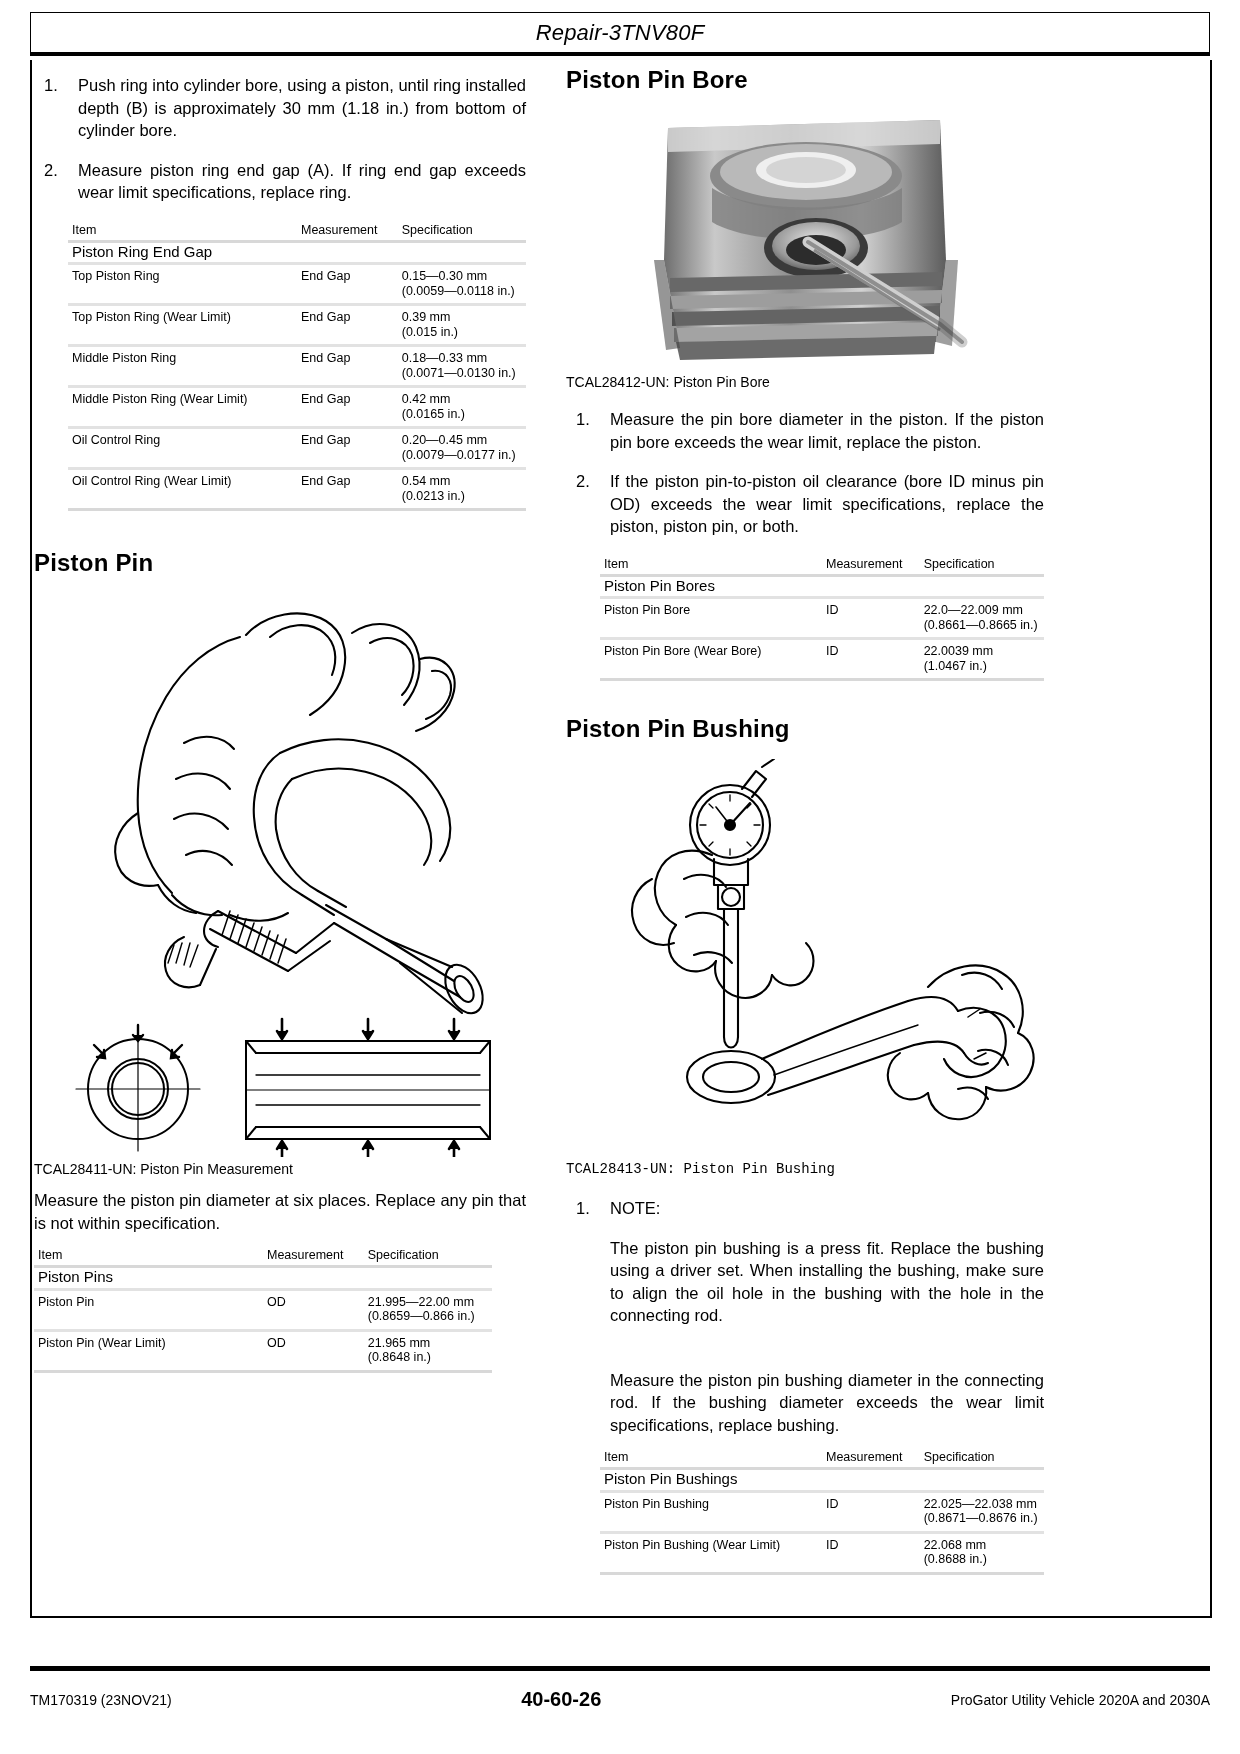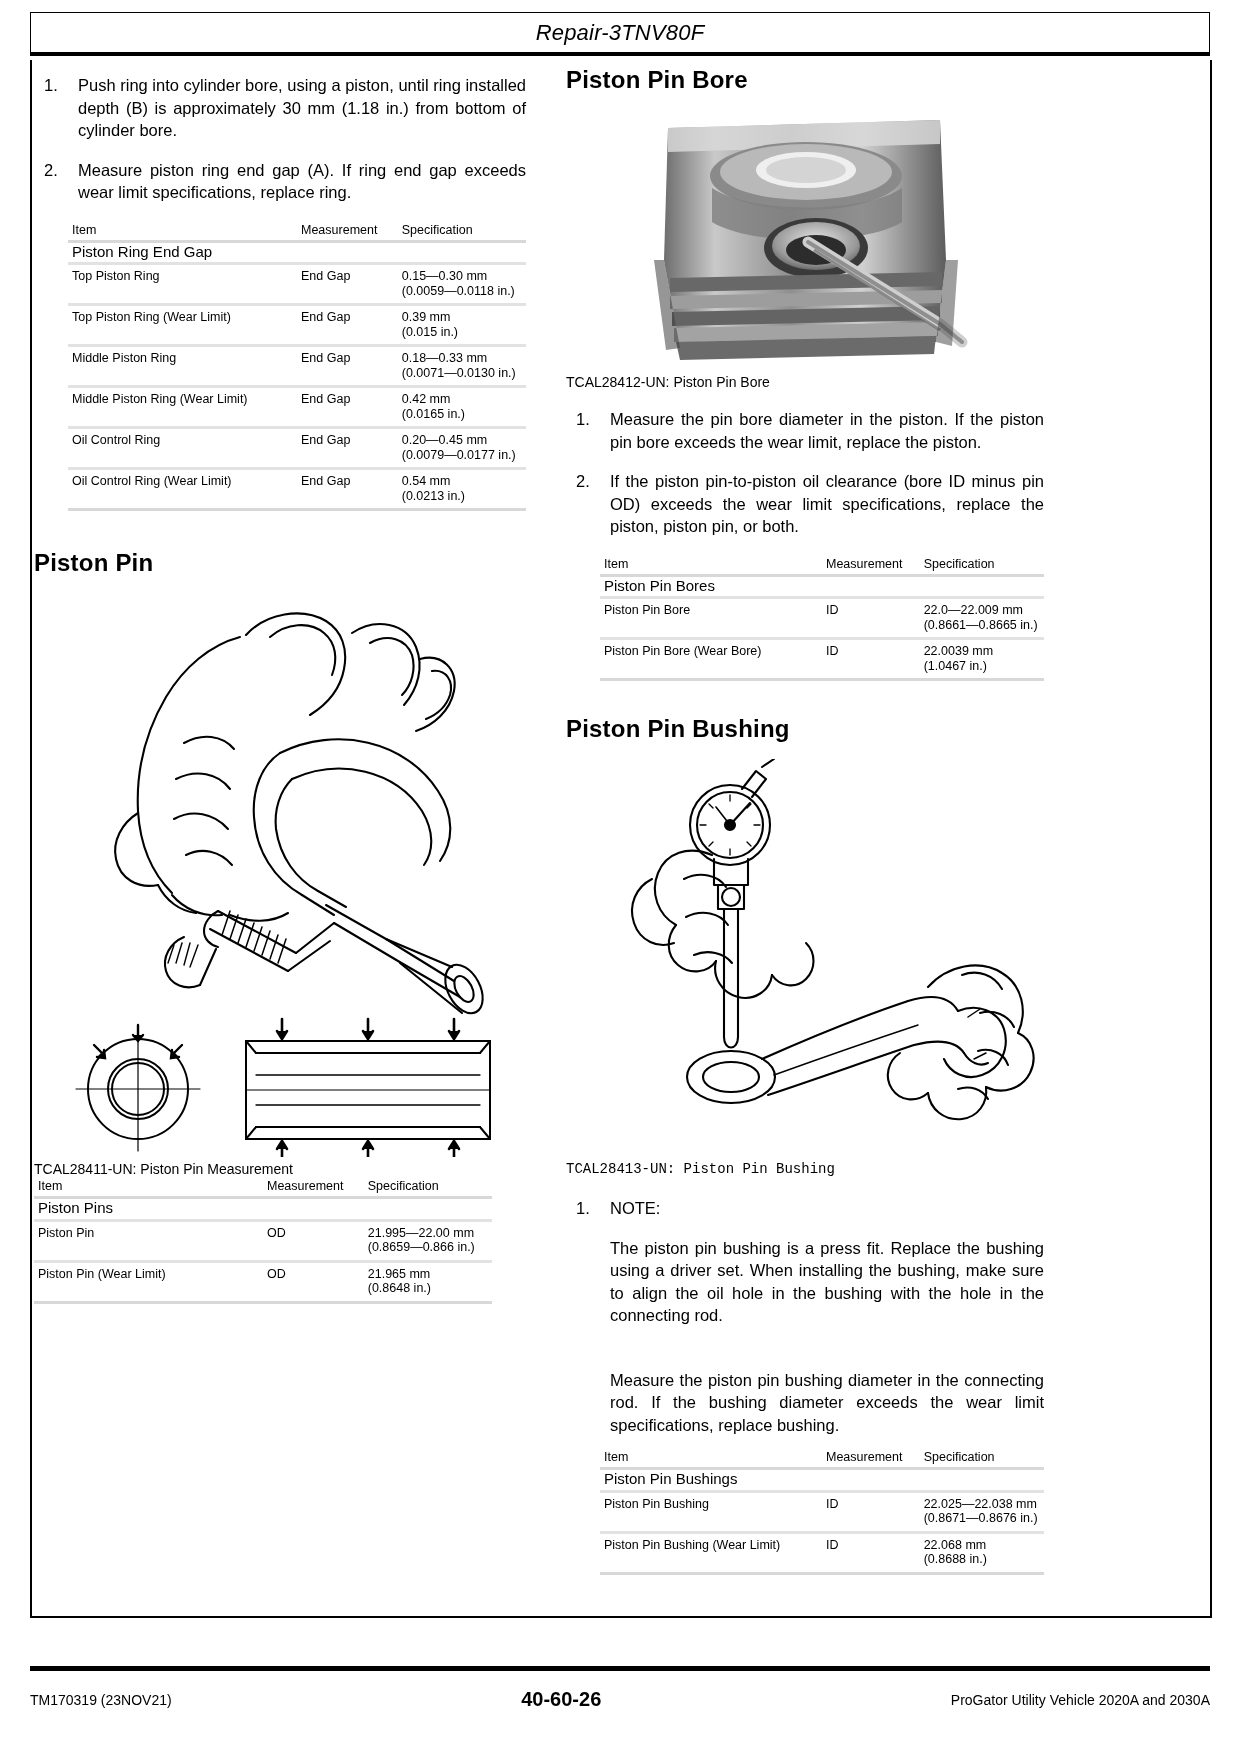--- a/index.html
+++ b/index.html
@@ -302,20 +302,21 @@
               <path d="M329 132 L334 124 L339 132" fill="#000" stroke="#000"></path>
             <path d="M420 144 L420 128"></path>
               <path d="M415 132 L420 124 L425 132" fill="#000" stroke="#000"></path>
           </g>
         </g>
       </svg>
     </div>
 
     <p class="caption">TCAL28411-UN: Piston Pin Measurement</p>
 
+    <p class="para" style="margin-top:12px;">Measure the piston pin diameter at six places. Replace any pin that is not within specification.</p>
 
     <div style="width:458px;">
       <table class="spec">
         <colgroup>
             <col class="c-item">
             <col class="c-meas">
             <col class="c-spec">
           </colgroup>
         <thead>
           <tr>

